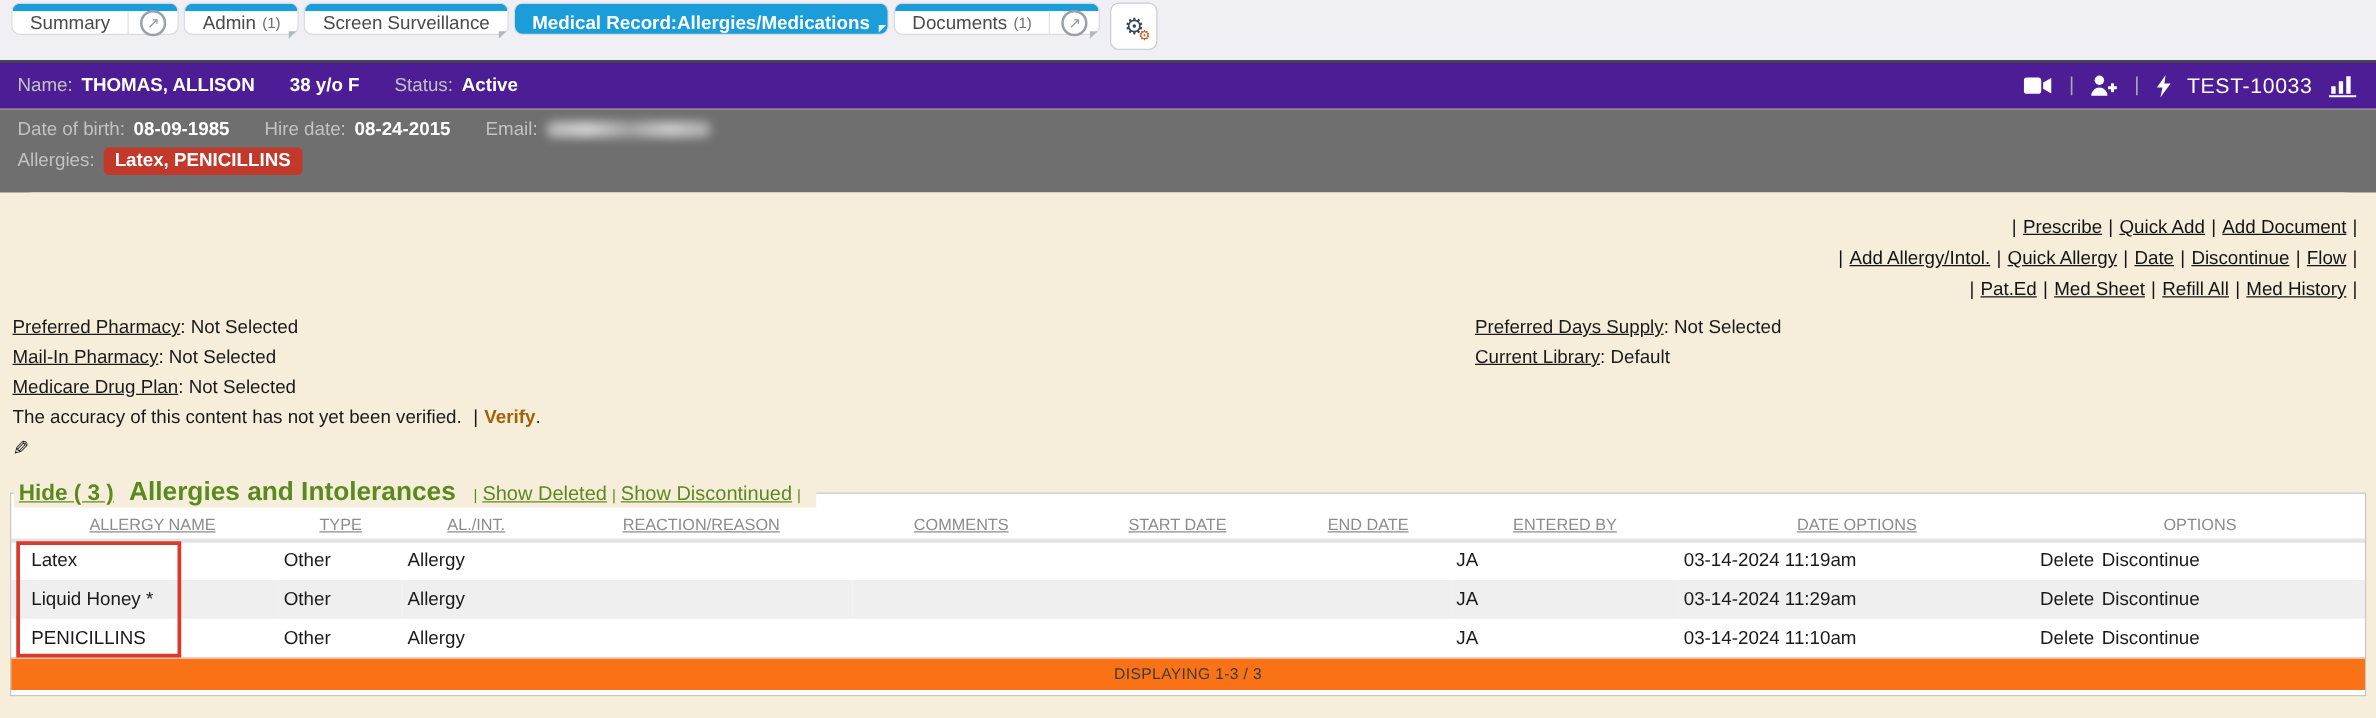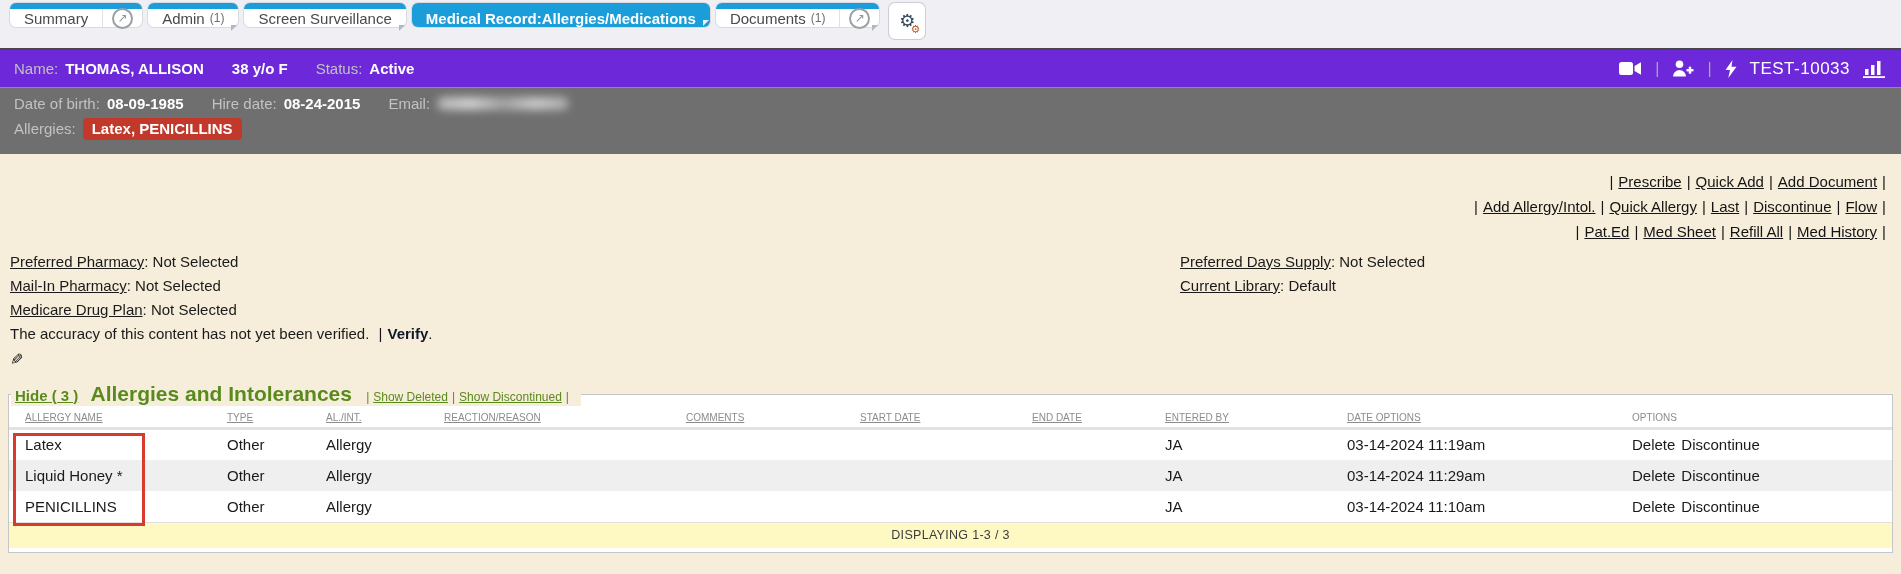--- a/index.html
+++ b/index.html
@@ -22,21 +22,21 @@
   .tab.active .fold { border-top-color:#e8f4fb; bottom:1px; }
   .tab-jump { display:flex; align-items:center; padding:0 9px; border-left:1px solid #e2e2e2; }
   .jump-circle { width:21px; height:21px; border:2px solid #9aa0a6; border-radius:50%; color:#8e969c;
                  font-size:12px; line-height:17px; text-align:center; display:inline-block; }
   .gear-btn { position:relative; margin-left:4px; width:36px; height:36px; background:#fff; border-radius:6px;
               box-shadow:0 0 0 1px rgba(120,130,140,.3); display:flex; align-items:center; justify-content:center; }
   .gear-big { font-size:18px; color:#34495e; line-height:1; }
   .gear-small { position:absolute; right:5px; bottom:4px; font-size:11px; color:#c05a21; line-height:1; }
 
   
-  .pbar-row1 { height:39px; background:#6d28d9; border-top:2px solid #474747; display:flex; align-items:center; padding:0 14px; }
+  .pbar-row1 { height:39px; background:#4c1d95; border-top:2px solid #474747; display:flex; align-items:center; padding:0 14px; }
   .pbar-rows23 { background:#6f6f6f; border-top:1px solid #8d8d8d; padding:3px 14px 13px; }
   .plabel { color:#c2c2c2; margin-right:7px; }
   .pvalue { color:#fff; font-weight:bold; }
   .pgap { margin-right:28px; }
   .pbar-line { display:flex; align-items:center; height:25px; }
   .pbar-icons { margin-left:auto; display:flex; align-items:center; gap:13px; }
   .psep { color:#a9a9a9; font-size:16px; }
   .pid { color:#fff; font-size:17px; letter-spacing:.5px; }
   .icon-svg { display:block; }
   .email-blur { display:inline-block; width:132px; height:13px; border-radius:7px; vertical-align:middle;
@@ -45,42 +45,42 @@
 
   
   .content { background:#f6eedb;border-radius:26px; }
   .links-block { text-align:right; padding:15px 10px 0 0; line-height:25px; }
   .links-block a { color:#141414; text-decoration:underline; cursor:pointer; }
   .pipe { color:#141414; margin:0 5px; }
   .info-cols { display:flex; padding:6px 0 0 10px; }
   .info-left { width:1170px; line-height:24px; }
   .info-mid { line-height:24px; }
   .lbl-underline { text-decoration:underline; }
-  .verify-link { font-weight:bold; color:#0f172a; cursor:pointer; }
+  .verify-link { font-weight:bold; color:#a16207; cursor:pointer; }
   .ja-link { text-decoration:underline; cursor:pointer; }
   .pencil { display:inline-block; transform:scaleX(-1); font-size:16px; color:#111; margin-top:2px; }
 
   
   fieldset.allergy-fs { margin:10px 8px 0 8px; border:1px solid #c6c6c6; background:#fff; padding:0 0 4px 0; }
   legend.allergy-legend { background:#f6eedb; margin-left:2px; padding:0 8px 0 4px; white-space:nowrap; }
-  .hide-link { color:#5a8a1e; font-weight:bold; font-size:15px; text-decoration:underline; cursor:pointer; }
+  .hide-link { color:#5a8a1e; font-weight:bold; font-size:18px; text-decoration:underline; cursor:pointer; }
   .fs-title { color:#5a8a1e; font-weight:bold; font-size:21px; margin:0 6px 0 8px; }
-  .fs-small-link { color:#5a8a1e; font-size:12px; text-decoration:underline; cursor:pointer; }
+  .fs-small-link { color:#5a8a1e; font-size:16px; text-decoration:underline; cursor:pointer; }
   .fs-pipe { color:#5a8a1e; font-size:12px; margin:0 4px; }
   .table-wrap { position:relative; }
   table.allergy-table { width:100%; border-collapse:collapse; table-layout:fixed; }
-  .allergy-table th { font-size:10px; font-weight:normal; color:#8c8c8c; text-align:left; padding:6px 4px 4px;
+  .allergy-table th { font-size:13px; font-weight:normal; color:#8c8c8c; text-align:center; padding:6px 4px 4px;
                       border-bottom:3px solid #e2e2e2; white-space:nowrap; }
   .allergy-table th span { text-decoration:underline; }
   .allergy-table th.no-underline span { text-decoration:none; }
   .allergy-table td { font-size:15px; color:#1a1a1a; padding:0 4px; height:31px; white-space:nowrap; }
   .allergy-table tr.alt td { background:#efefef; }
   .allergy-table th:first-child, .allergy-table td:first-child { padding-left:16px; }
   .opt-link { margin-right:6px; cursor:pointer; }
-  .table-footer { background:#fef9c3; border-top:1px solid #e0e0e0; text-align:center; font-size:12.5px;
+  .table-footer { background:#f97316; border-top:1px solid #e0e0e0; text-align:center; font-size:12.5px;
                   color:#3c3c3c; padding:5px 0 6px; letter-spacing:.3px; }
   .red-annotation { position:absolute; left:4px; top:27px; width:132px; height:93px;
                     border:3px solid #d93a2b; pointer-events:none; }
 </style>
 </head>
 <body>
 
 <div class="tabbar">
   <div class="tab">
     <span class="tab-main">
@@ -172,21 +172,21 @@
   </div>
 </div>
 
 <div class="content">
 
   <div class="links-block">
     <div>
       <span class="pipe">|</span><a>Prescribe</a><span class="pipe">|</span><a>Quick Add</a><span class="pipe">|</span><a>Add Document</a><span class="pipe">|</span>
     </div>
     <div>
-      <span class="pipe">|</span><a>Add Allergy/Intol.</a><span class="pipe">|</span><a>Quick Allergy</a><span class="pipe">|</span><a>Last</a><span class="pipe">|</span><a>Discontinue</a><span class="pipe">|</span><a>Flow</a><span class="pipe">|</span>
+      <span class="pipe">|</span><a>Add Allergy/Intol.</a><span class="pipe">|</span><a>Quick Allergy</a><span class="pipe">|</span><a>Date</a><span class="pipe">|</span><a>Discontinue</a><span class="pipe">|</span><a>Flow</a><span class="pipe">|</span>
     </div>
     <div>
       <span class="pipe">|</span><a>Pat.Ed</a><span class="pipe">|</span><a>Med Sheet</a><span class="pipe">|</span><a>Refill All</a><span class="pipe">|</span><a>Med History</a><span class="pipe">|</span>
     </div>
   </div>
 
   <div class="info-cols">
     <div class="info-left">
       <div>
         <span class="lbl-underline">Preferred Pharmacy</span><span>: </span><span>Not Selected</span>

